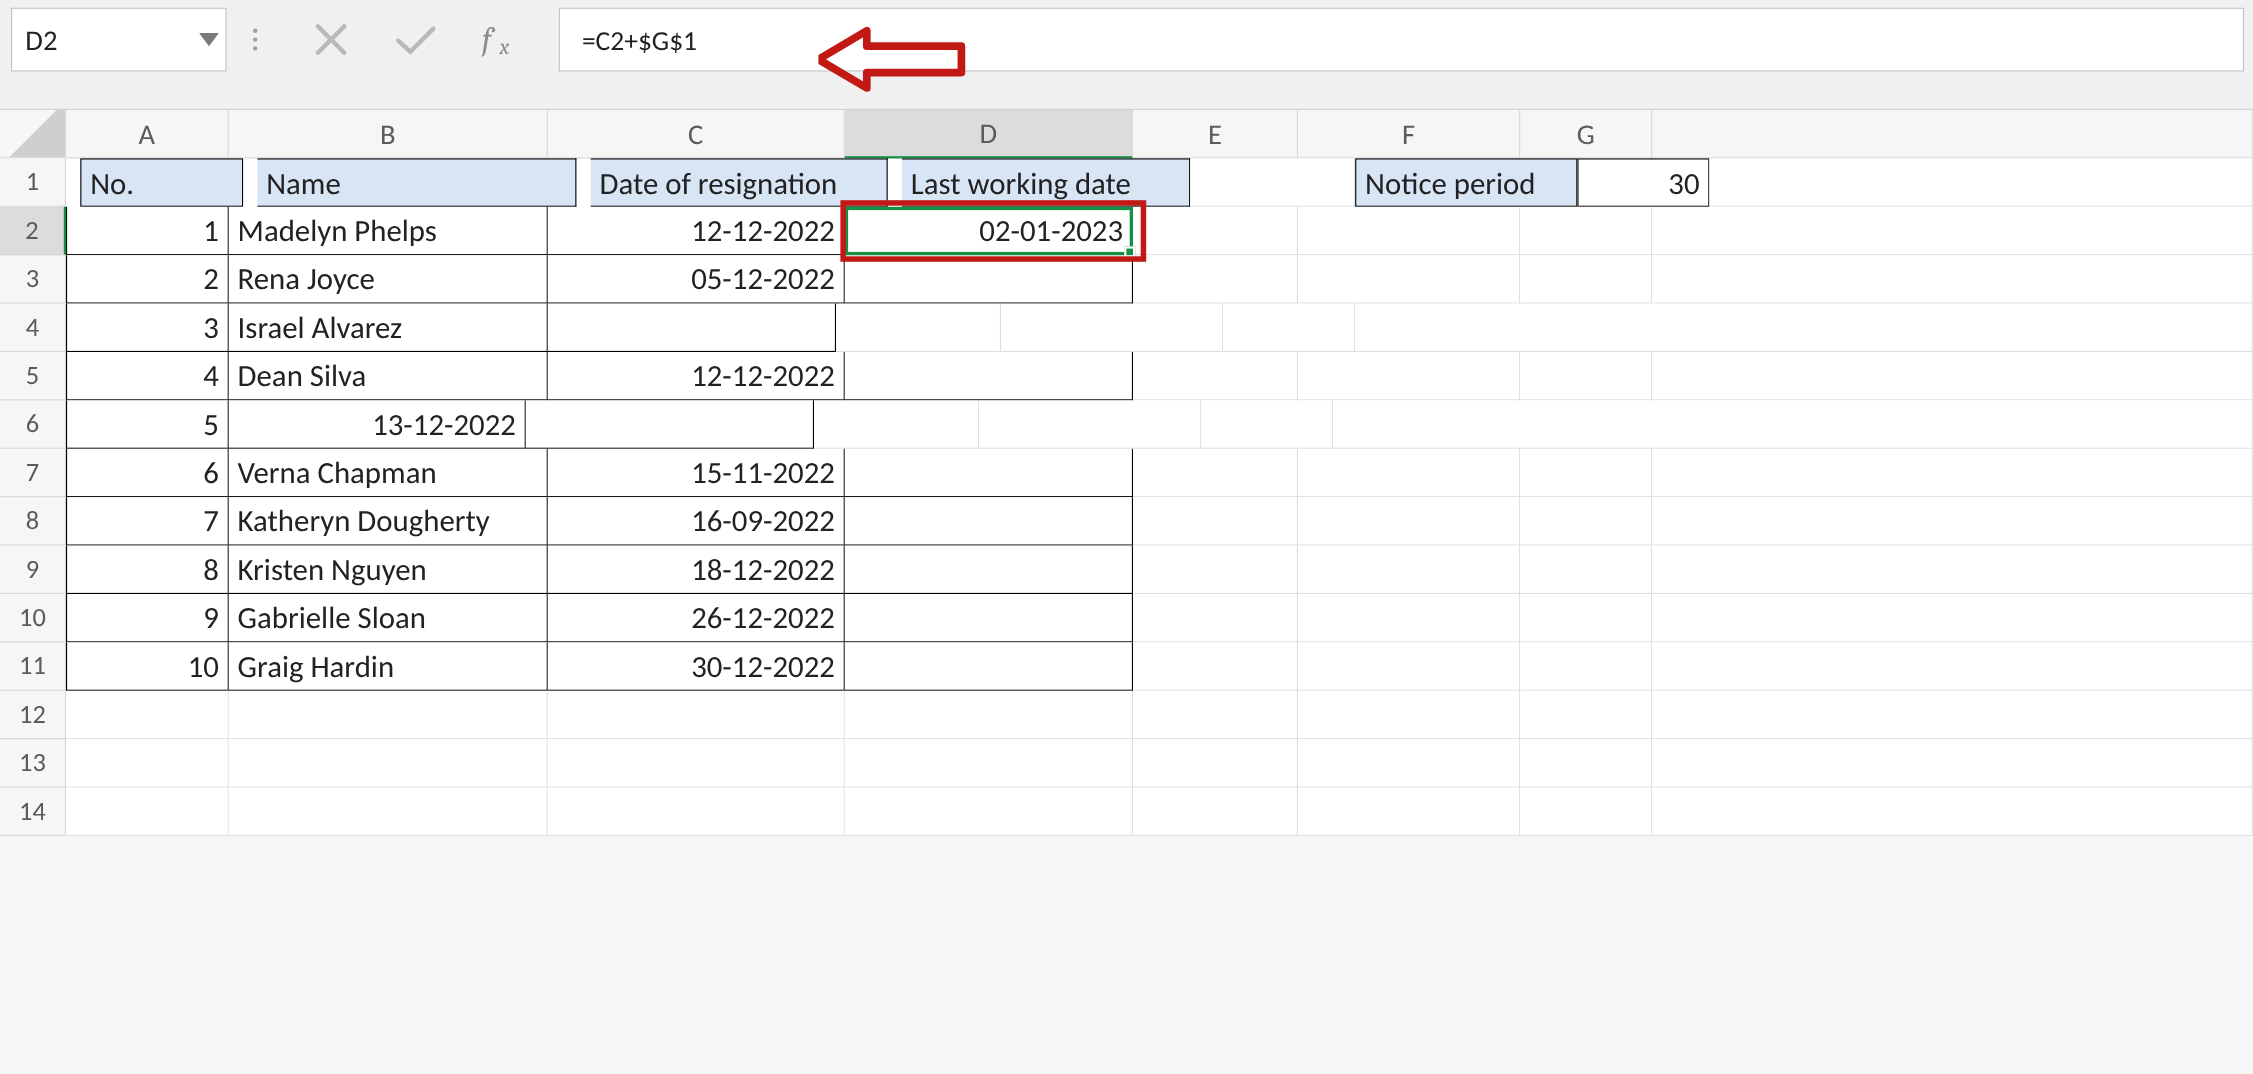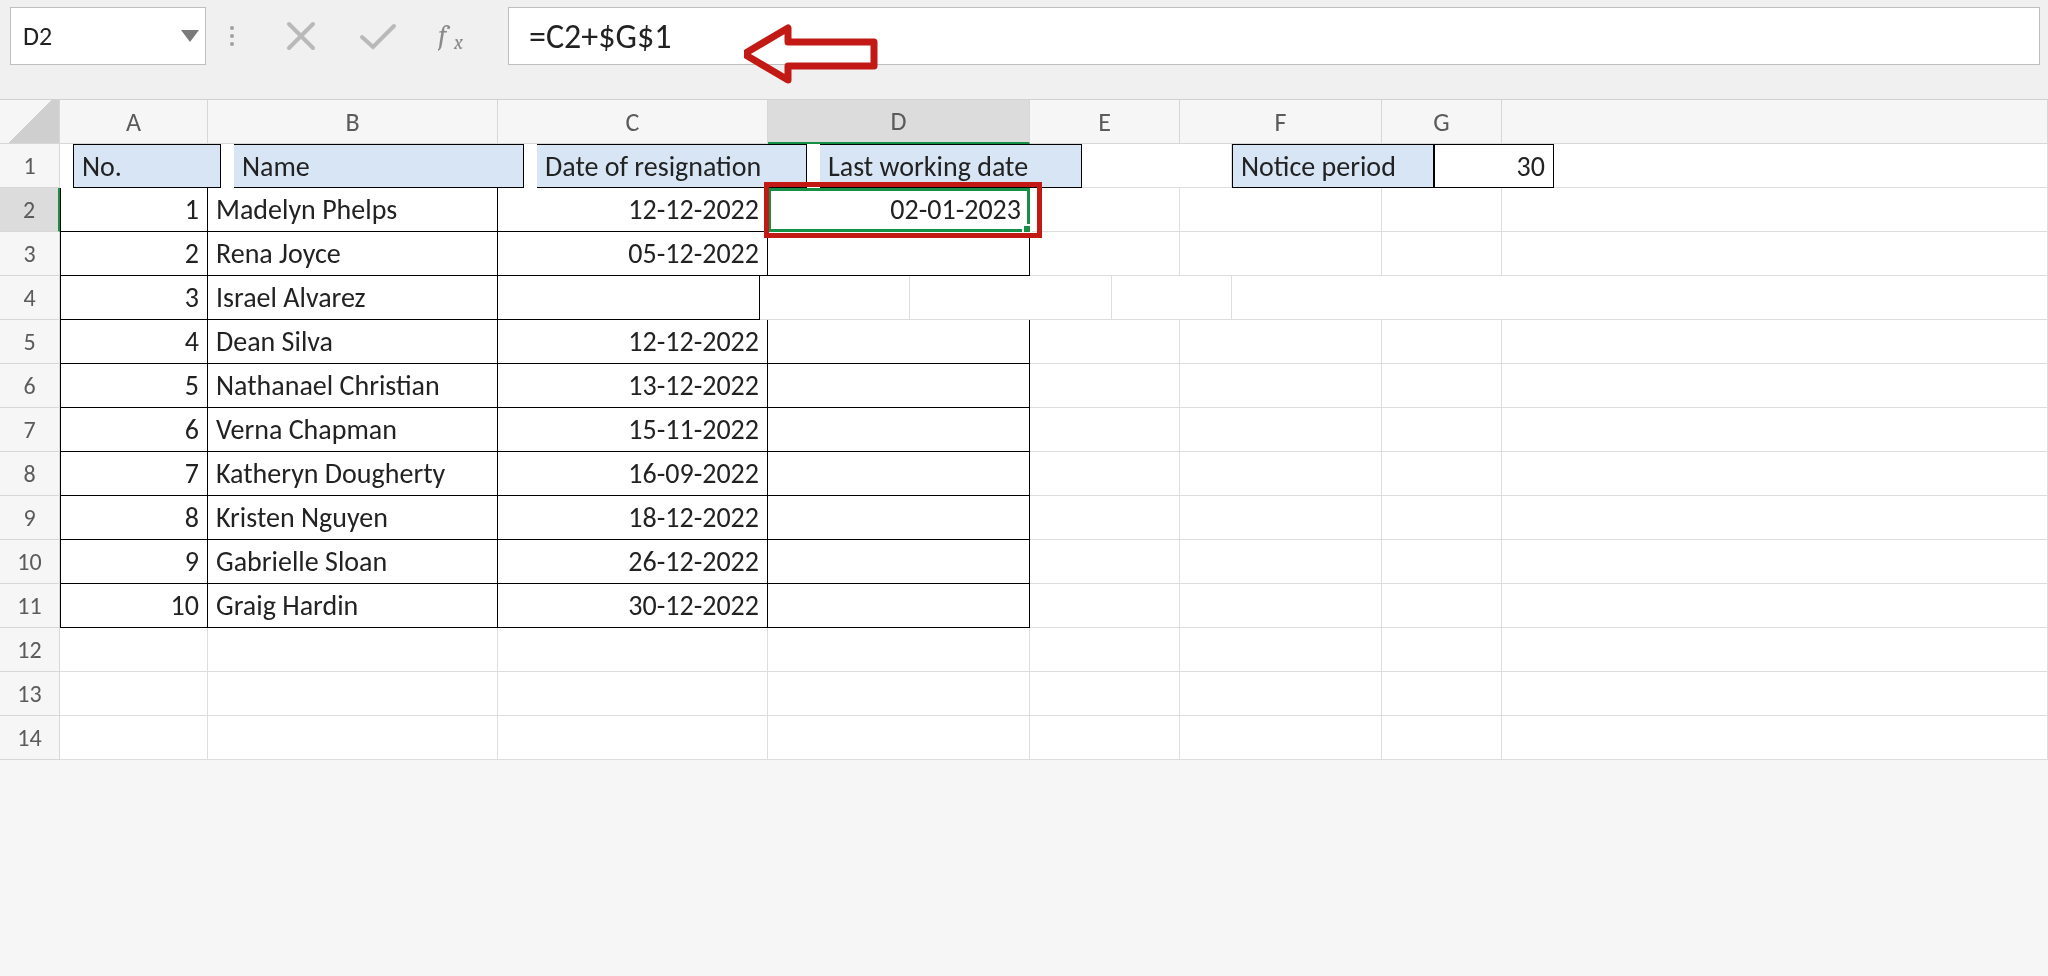--- a/index.html
+++ b/index.html
@@ -25,21 +25,21 @@
   .name-box .nb-arrow svg { display:block; }
 
   .vbtn { width: 20px; display:flex; flex-direction:column; align-items:center; gap:4px; }
   .vdot { width:4px;height:4px;background:#a0a0a0;border-radius:2px; }
 
   .fbar-btns { display:flex; align-items:center; gap:40px; padding: 0 10px 0 26px; }
   .fbar-btn svg { display:block; }
 
   .formula-input {
     flex: 1 1 auto; height: 58px; background:#fff; border:1px solid #bfbfbf;
-    display:flex; align-items:center; padding:0 20px; font-size:34px;
+    display:flex; align-items:center; padding:0 20px; font-size:25px;
   }
 
   
   .red-arrow { position:absolute; left:744px; top:22px; pointer-events:none; }
   .red-arrow svg { display:block; }
 
   
   .grid { position: relative; background:#fff; }
 
   
@@ -238,21 +238,20 @@
           <div class="cell tbl-cell cw-B l-align">Dean Silva</div>
           <div class="cell tbl-cell cw-C r-align">12-12-2022</div>
           <div class="cell tbl-cell cw-D r-align"></div>
           <div class="cell cw-E"></div>
           <div class="cell cw-F"></div>
           <div class="cell cw-G"></div>
           <div class="cell cw-rest"></div>
         </div>
         <div class="row">
           <div class="cell tbl-cell tbl-left cw-A r-align">5</div>
-          <div class="cell tbl-cell cw-B l-align">Nathanael Christian</div>
           <div class="cell tbl-cell cw-C r-align">13-12-2022</div>
           <div class="cell tbl-cell cw-D r-align"></div>
           <div class="cell cw-E"></div>
           <div class="cell cw-F"></div>
           <div class="cell cw-G"></div>
           <div class="cell cw-rest"></div>
         </div>
         <div class="row">
           <div class="cell tbl-cell tbl-left cw-A r-align">6</div>
           <div class="cell tbl-cell cw-B l-align">Verna Chapman</div>

